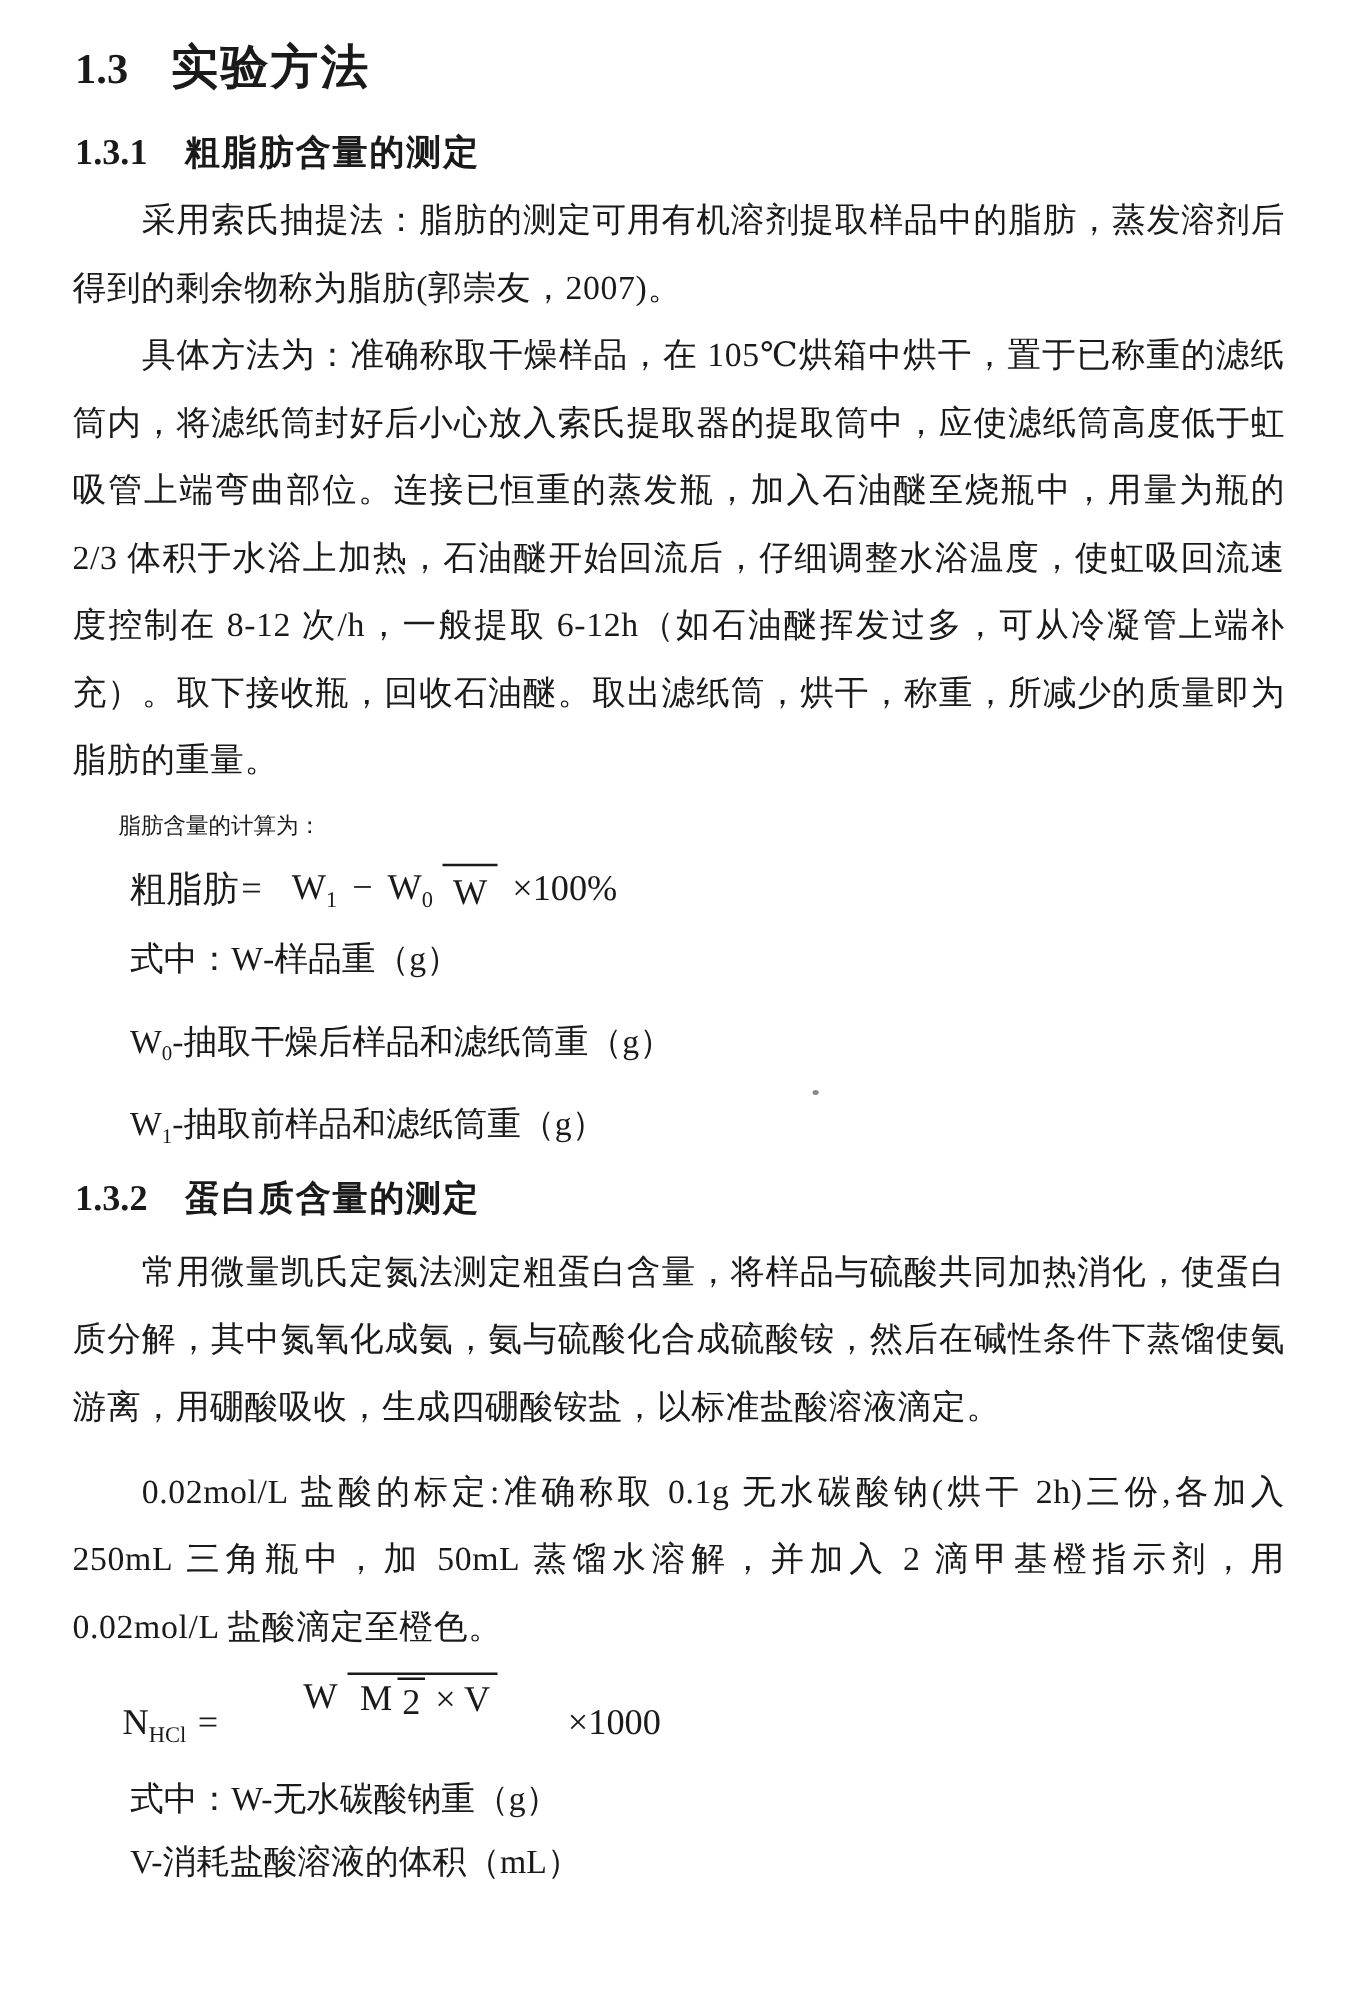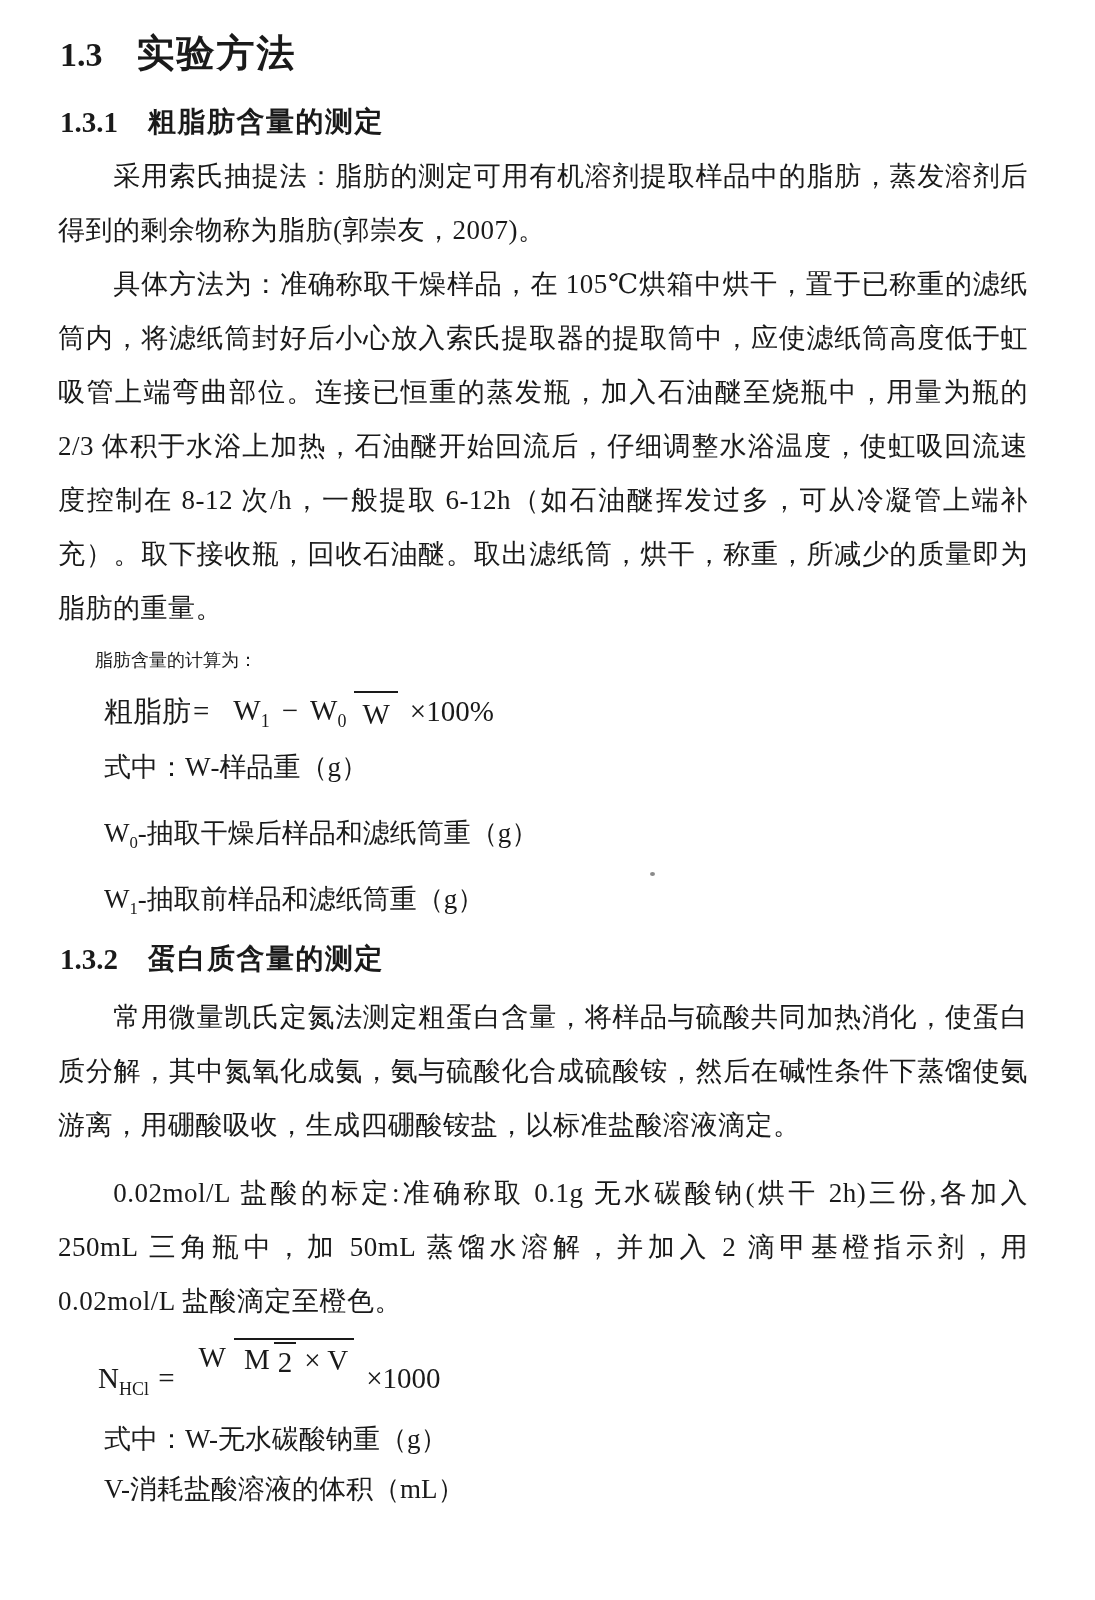--- a/index.html
+++ b/index.html
@@ -47,21 +47,21 @@
     text-indent: 2.05em; margin: 0;
   }
 
   
   .formula1 {
     display: flex; align-items: center;
     font-size: 29px; margin: 6px 0 0 46px;
   }
   .formula2 {
     display: flex; align-items: flex-start;
-    font-size: 29px; margin: 10px 0 0 40px;
+    font-size: 29px; margin: 10px 0 0 40px; gap: 44px;
   }
   .f2-side { margin-top: 20px; line-height: 40px; }
   .frac {
     display: inline-flex; align-items: center;
     margin: 0 12px; text-align: center;
   }
   .frac .fnum { line-height: 36px; padding: 0 8px 3px; }
   .frac .fden { border-top: 2px solid #1a1a1a; line-height: 36px; padding: 3px 8px 0; }
   .frac .fden-row { display: inline-flex; align-items: center; border-top: 2px solid #1a1a1a; padding: 2px 6px 0; }
   .frac.inner { margin: 0 6px 0 0; }

